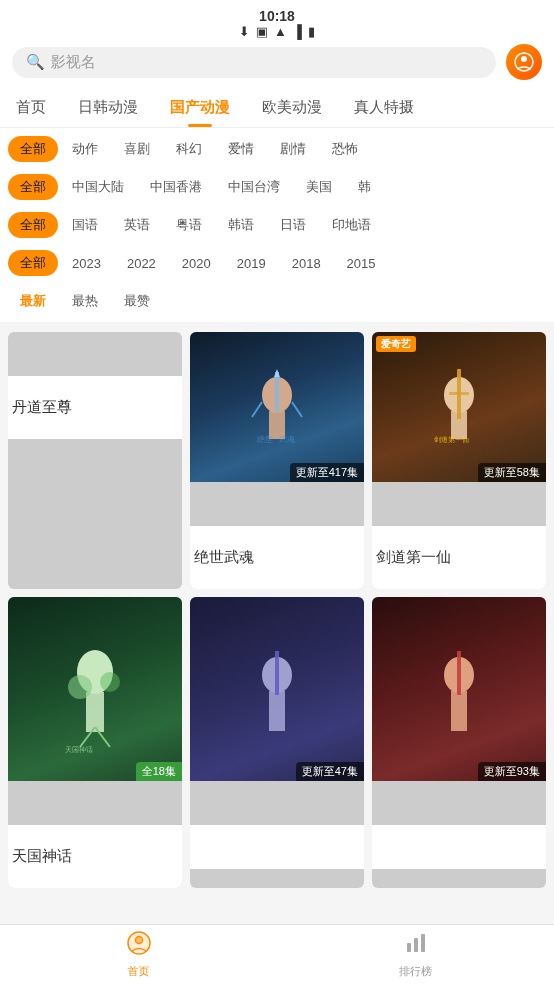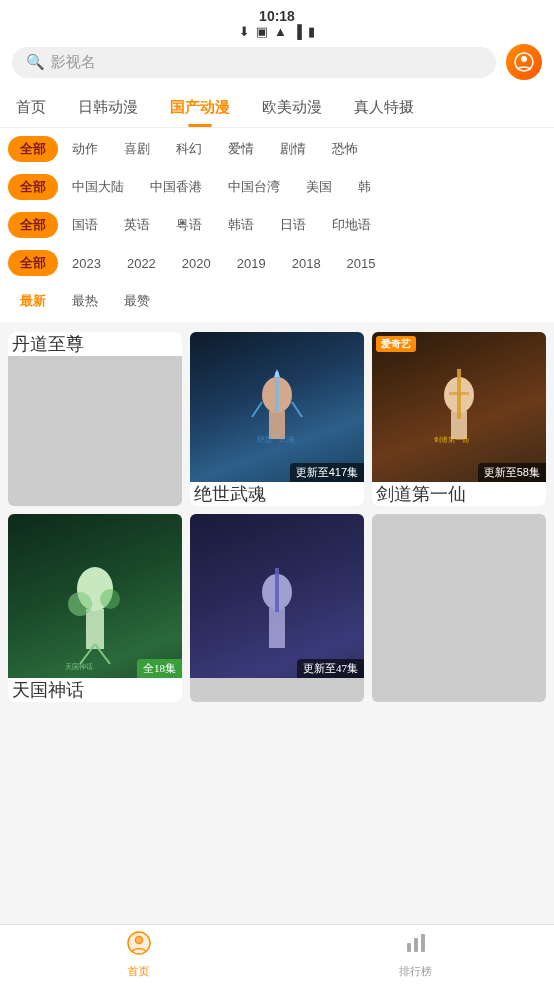--- a/index.html
+++ b/index.html
@@ -131,22 +131,22 @@
       padding: 4px 12px;
       border-radius: 14px;
       font-size: 13px;
       white-space: nowrap;
       cursor: pointer;
       color: #555;
       flex-shrink: 0;
     }
     .filter-tag.active-orange {
       background: #ff8c00;
-      color: #7f1d1d;
-      font-weight: 700;
+      color: #0f172a;
+      font-weight: 400;
     }
     .filter-tag.active-text {
       color: #ff8c00;
       font-weight: 600;
     }
 
     
     .content {
       padding: 10px 8px;
     }
@@ -176,24 +176,25 @@
       background: rgba(0,0,0,0.6);
       color: #fff;
       font-size: 11px;
       padding: 2px 6px;
       border-top-left-radius: 4px;
     }
     .card-badge.green {
       background: rgba(60,170,60,0.85);
     }
     .card-title {
-      padding: 0 4px;
-      font-size: 18px;
+      padding: 22px 4px;
+      font-size: 15px;
       color: #333;
       background: #fff;
+      margin-top: 44px;
     }
 
     
     .card-art-1 {
       background: linear-gradient(160deg, #1a1a2e 0%, #16213e 30%, #2d4a22 70%, #1a3a1a 100%);
       width: 100%; height: 100%;
       display: flex; align-items: center; justify-content: center;
       font-size: 32px;
     }
     .card-art-2 {
@@ -257,25 +258,24 @@
     }
     .bottom-nav-label {
       font-size: 11px;
       color: #999;
     }
     .bottom-nav-label.active {
       color: #ff8c00;
     }
     .card-img-large {
       width: 100%;
-      height: 164px;
+      height: 184px;
       display: block;
       position: relative;
       overflow: hidden;
-      font-family: Liberation Serif, serif;
     }
 
     .bottom-spacer {
       height: 70px;
     }
 
     
     .vip-badge {
       position: absolute;
       top: 4px;
@@ -441,20 +441,30 @@
             <rect x="22" y="44" width="16" height="40" fill="#a0a0d0" opacity="0.9"></rect>
             <rect x="28" y="4" width="4" height="44" fill="#6060c0" opacity="0.9"></rect>
           </svg>
         </div>
         <span class="card-badge">更新至47集</span>
       </div>
       <div class="card-title"></div>
     </div>
 
     <div class="card">
+      <div class="card-img-large">
+        <div class="card-art-6" style="height:200px">
+          <svg width="60" height="100" viewBox="0 0 60 100">
+            <ellipse cx="30" cy="28" rx="15" ry="18" fill="#e0a080"></ellipse>
+            <rect x="22" y="44" width="16" height="40" fill="#e0a080" opacity="0.9"></rect>
+            <rect x="28" y="4" width="4" height="44" fill="#c04040" opacity="0.9"></rect>
+          </svg>
+        </div>
+        <span class="card-badge">更新至93集</span>
+      </div>
       <div class="card-title"></div>
     </div>
 
   </div>
   <div class="bottom-spacer"></div>
 </div>
 
 <div class="bottom-nav">
   <div class="bottom-nav-item">
     <span class="bottom-nav-icon active">

